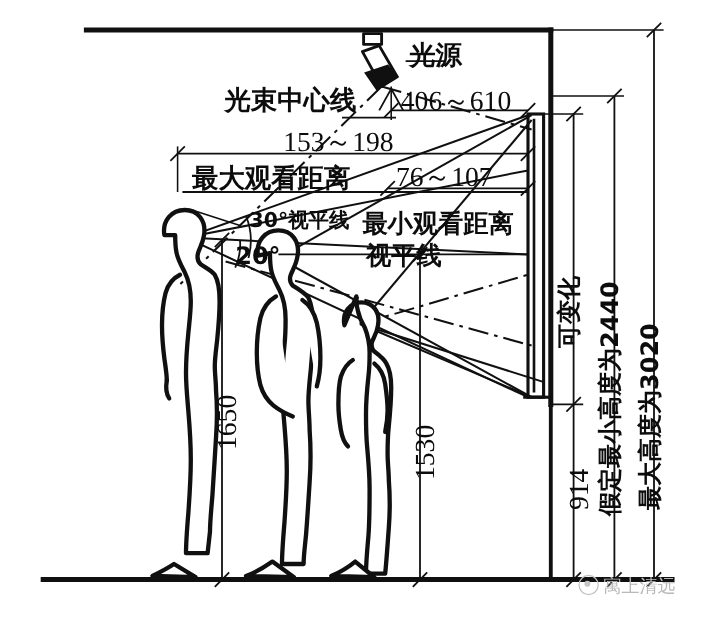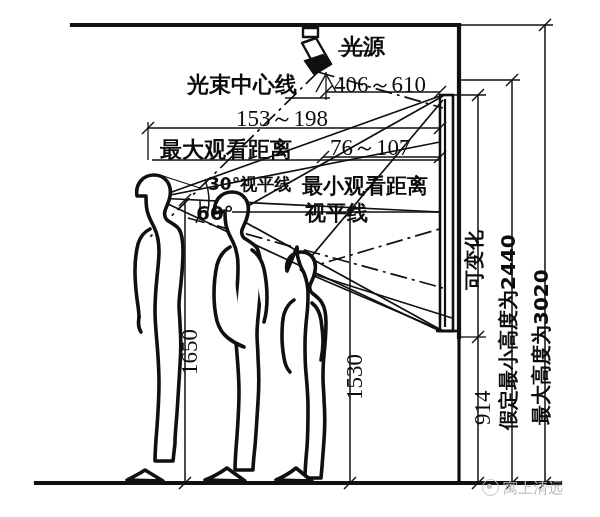--- a/index.html
+++ b/index.html
@@ -343,21 +343,21 @@
   <div class="lbl num" style="left:209px; top:107px; font-size:23px;margin-left:27px;">153～198</div>
 
   <div class="lbl cn" style="left:160px; top:139px; font-size:22px;">最大观看距离</div>
 
   <div class="lbl num" style="left:330px; top:136px; font-size:23px;">76～107</div>
 
   <div class="lbl cn" style="left:196px; top:176px; font-size:17px;margin-left:12px;">30°视平线</div>
 
   <div class="lbl cn" style="left:302px; top:176px; font-size:21px;">最小观看距离</div>
 
-  <div class="lbl cn" style="left:196px; top:203px; font-size:20px;">60°</div>
+  <div class="lbl cn" style="left:196px; top:203px; font-size:20px;">20°</div>
 
   <div class="lbl cn" style="left:305px; top:203px; font-size:21px;">视平线</div>
 
   <div class="lbl num vert" style="left:178px; top:375px; font-size:23px;">1650</div>
 
   <div class="lbl num vert" style="left:343px; top:400px; font-size:23px;">1530</div>
 
   <div class="lbl cn vert" style="left:464px; top:290px; font-size:20px;">可变化</div>
 
   <div class="lbl num vert" style="left:471px; top:425px; font-size:23px;">914</div>

